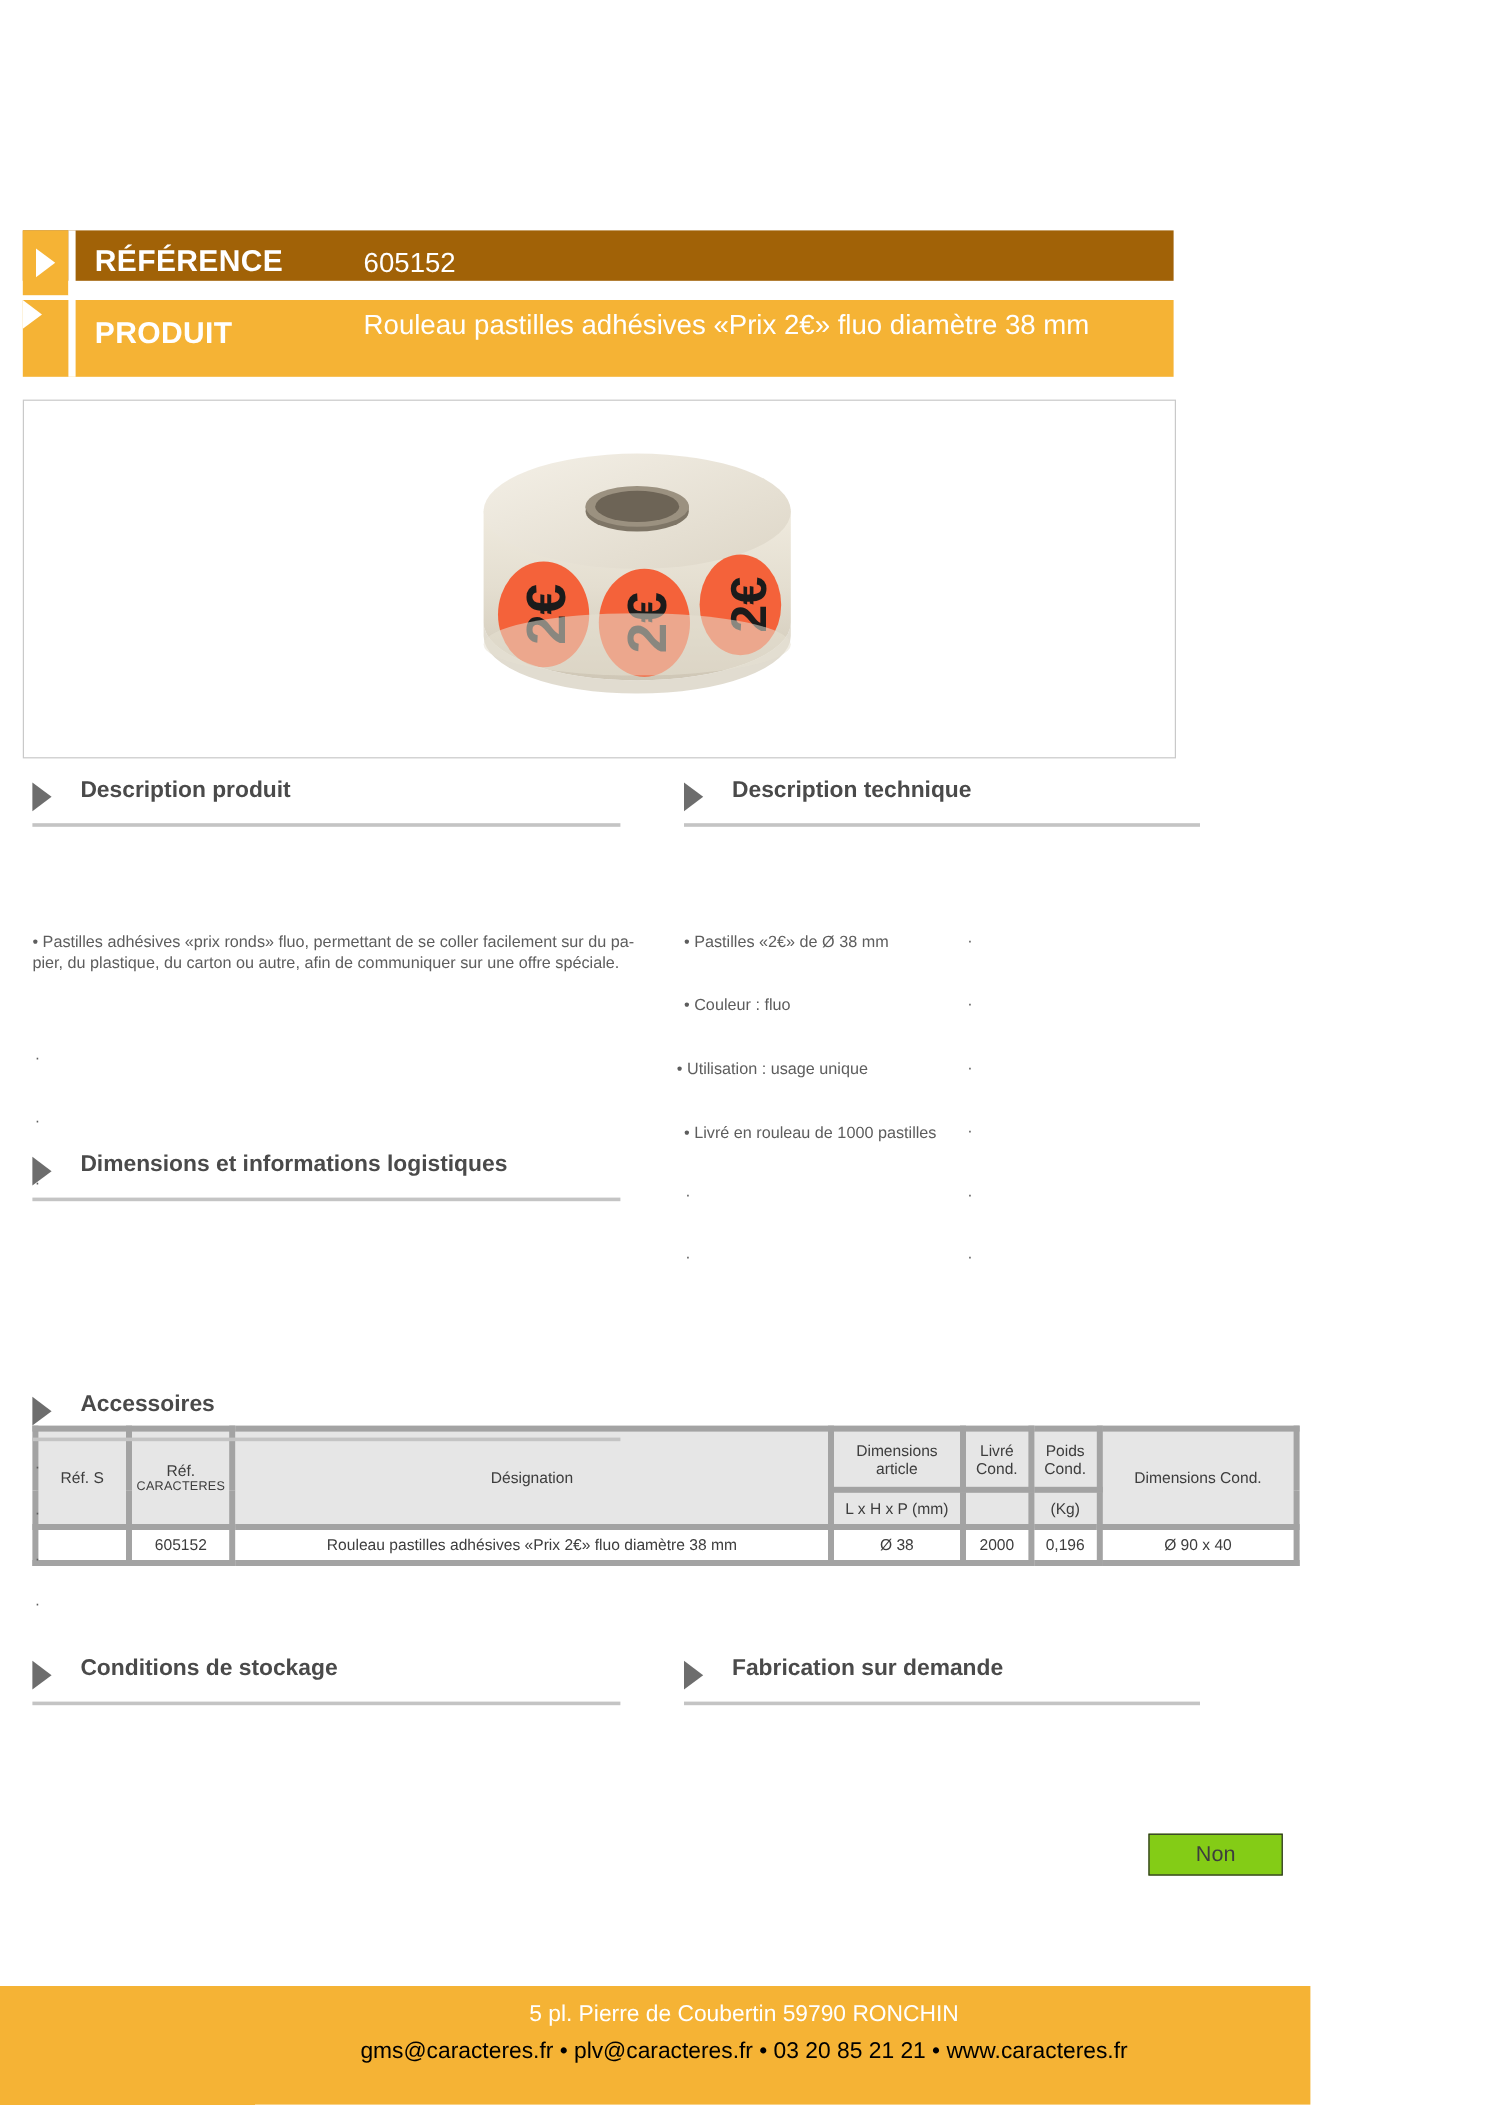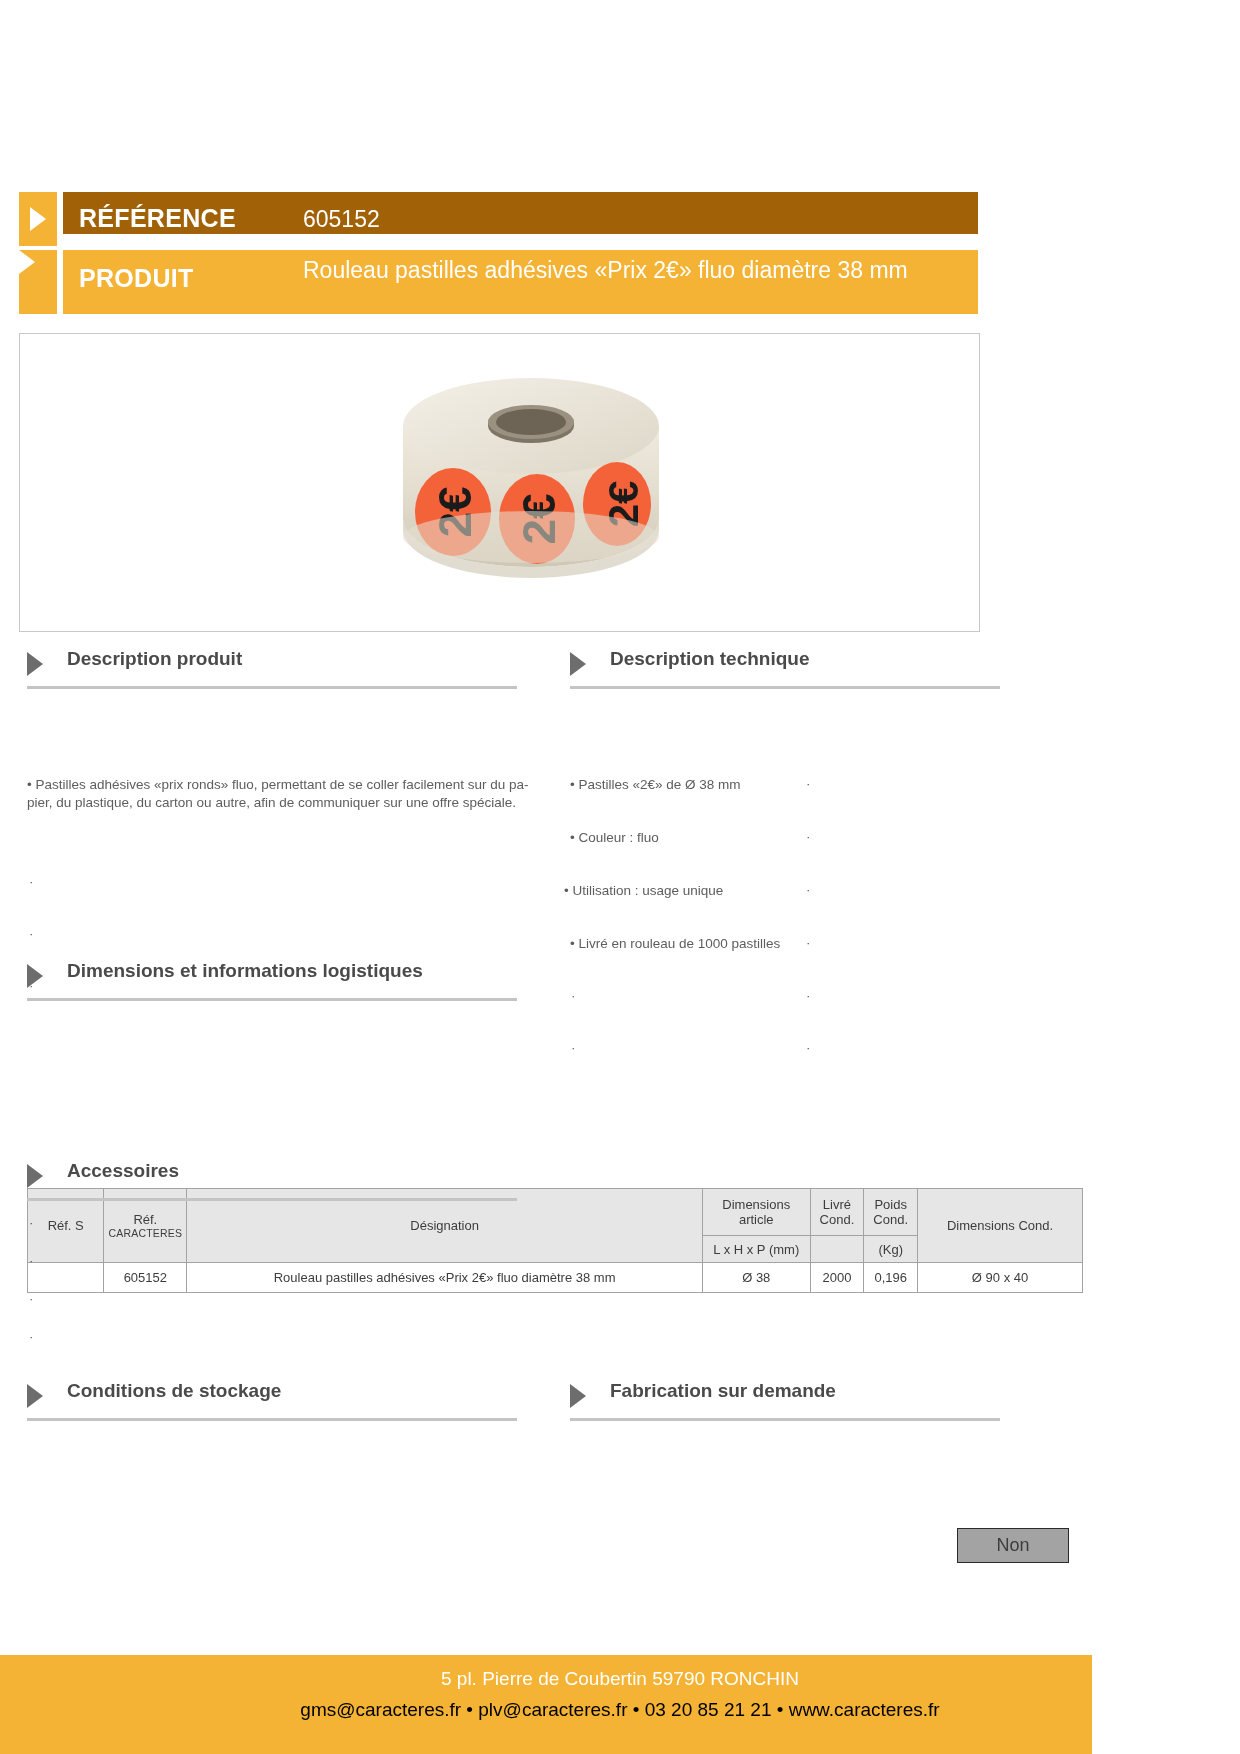--- a/index.html
+++ b/index.html
@@ -90,34 +90,34 @@
     font-family:"Liberation Sans",sans-serif;
   }
   .dot{position:absolute;font-size:13.5px;color:#5d5d5d;}
 
   
   .ltable{
     position:absolute;left:27px;top:1188px;width:1056px;
     border-collapse:collapse;font-size:13px;color:#3d3d3d;
   }
   .ltable th,.ltable td{
-    border:1px solid #a3a3a3;padding:0;text-align:center;vertical-align:middle;
+    border:5px solid #a3a3a3;padding:0;text-align:center;vertical-align:middle;
     font-weight:normal;
   }
   .ltable thead th{background:#e6e6e6;}
   .ltable .h-tall{height:46px;}
   .ltable .h-short{height:26px;}
   .ltable .row-h{height:30px;}
   .small-cap{font-size:10.5px;letter-spacing:0.2px;}
   .desig{font-size:13px;}
 
   
   .non-box{
     position:absolute;left:957px;top:1528px;width:110px;height:33px;
-    border:1px solid #2b2b2b;background:#a3a3a3;
+    border:1px solid #2b2b2b;background:#84cc16;
     display:flex;align-items:center;justify-content:center;
     font-size:18px;color:#3d3d3d;
   }
 
   
   .footer{
     position:absolute;left:0;top:1655px;width:1092px;height:99px;background:#f5b335;
   }
   .footer-line1{
     position:absolute;left:0;top:13px;width:1240px;text-align:center;

